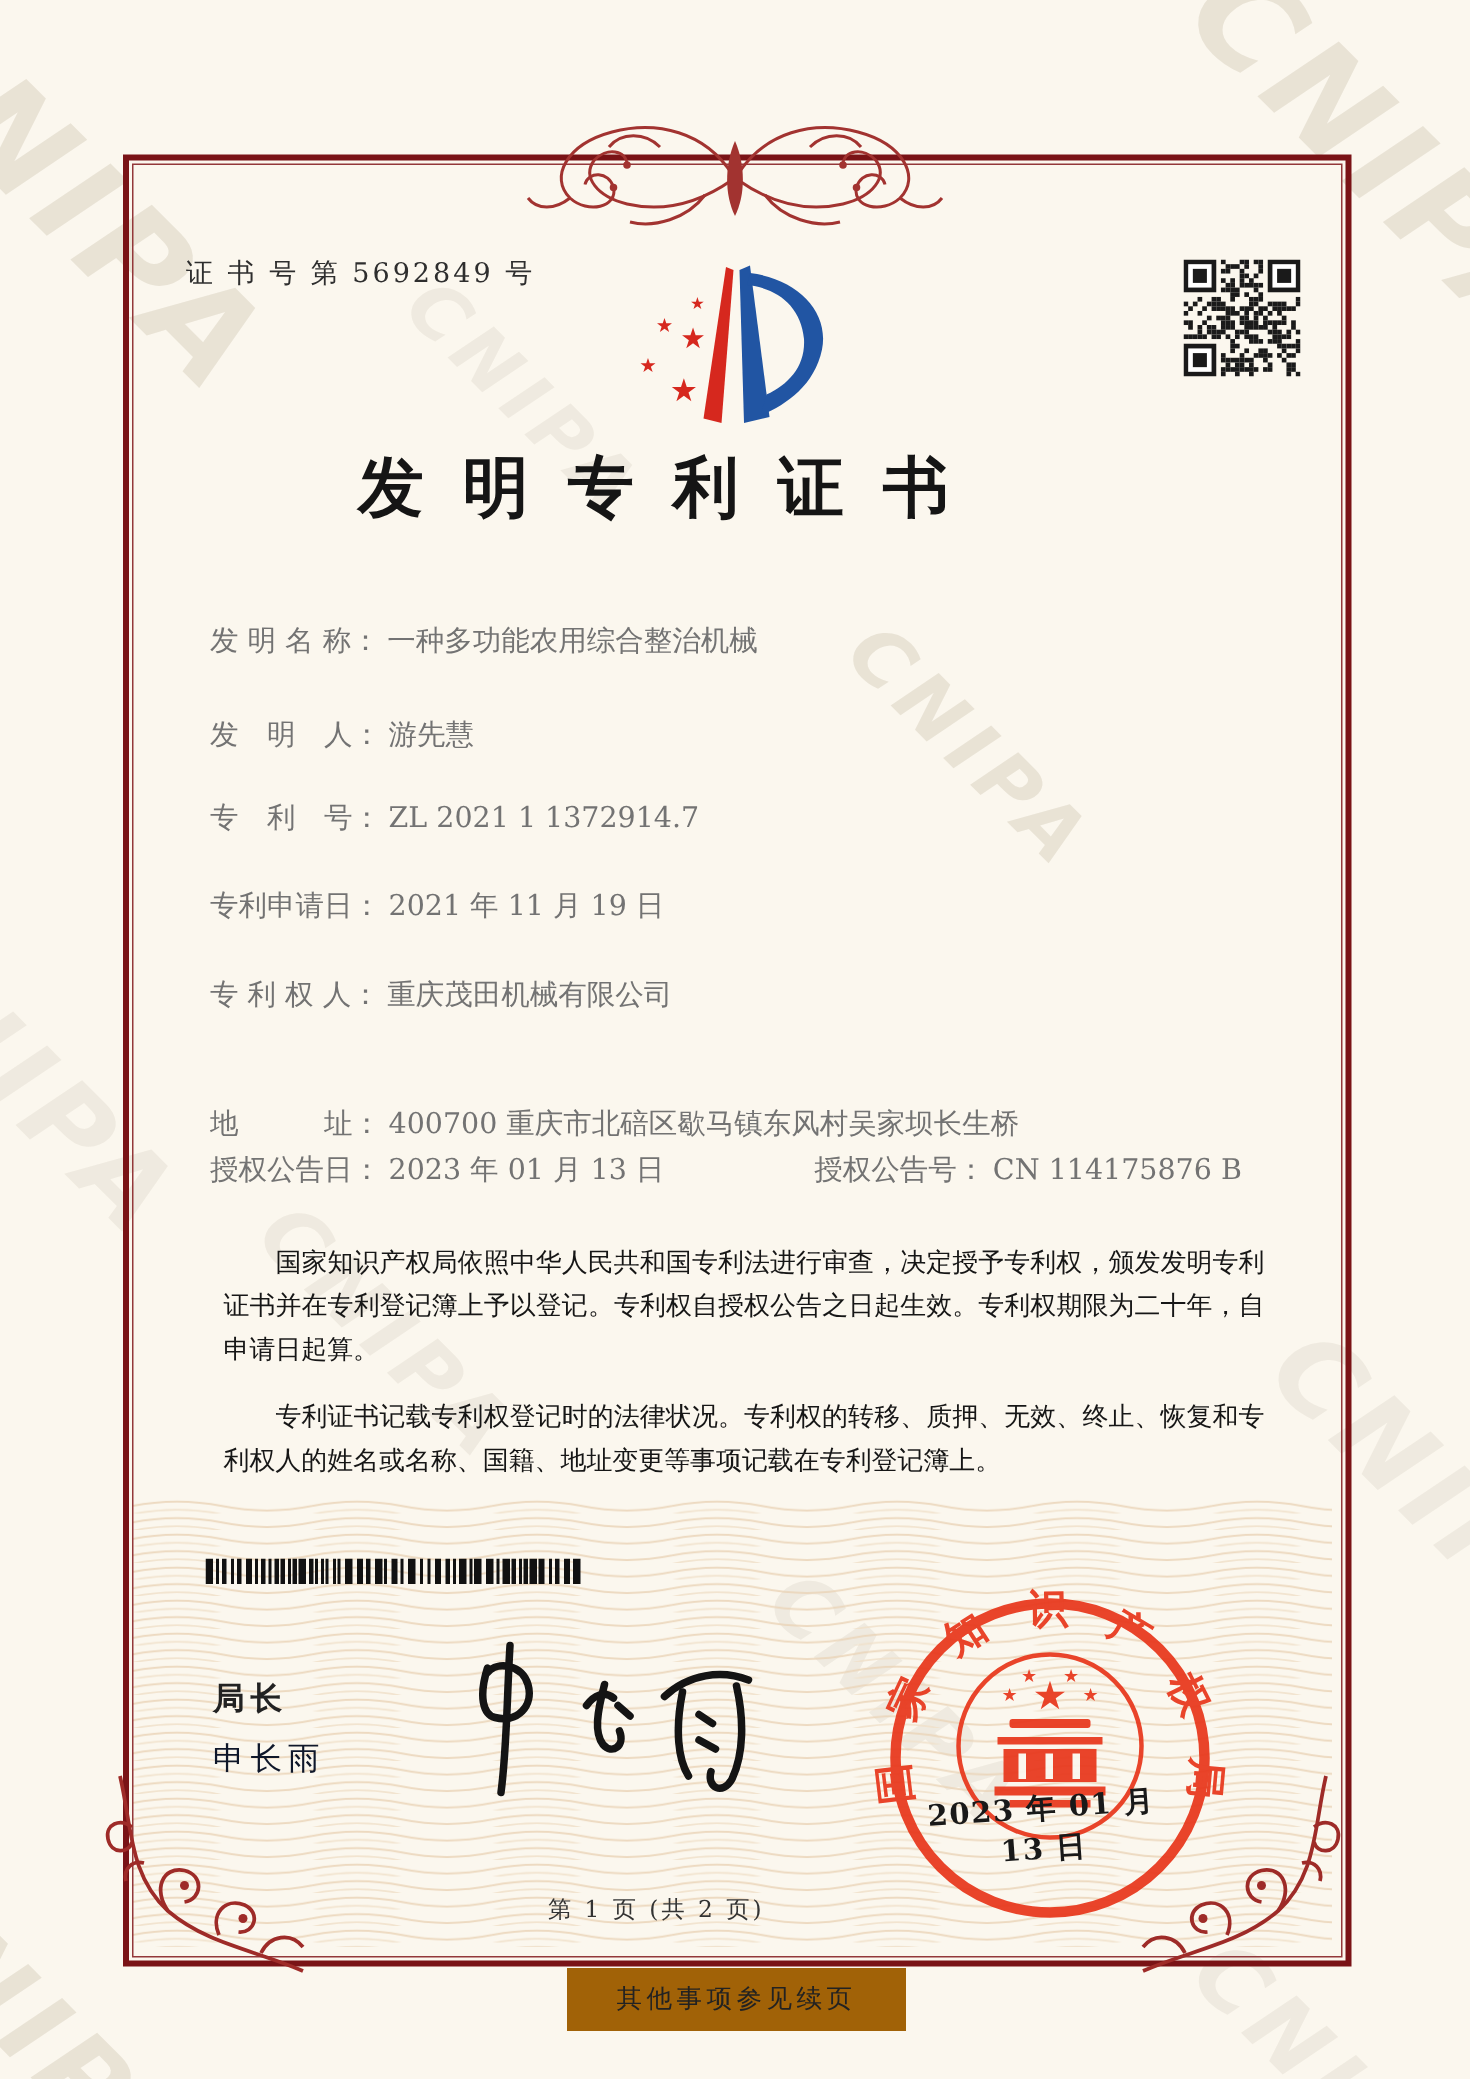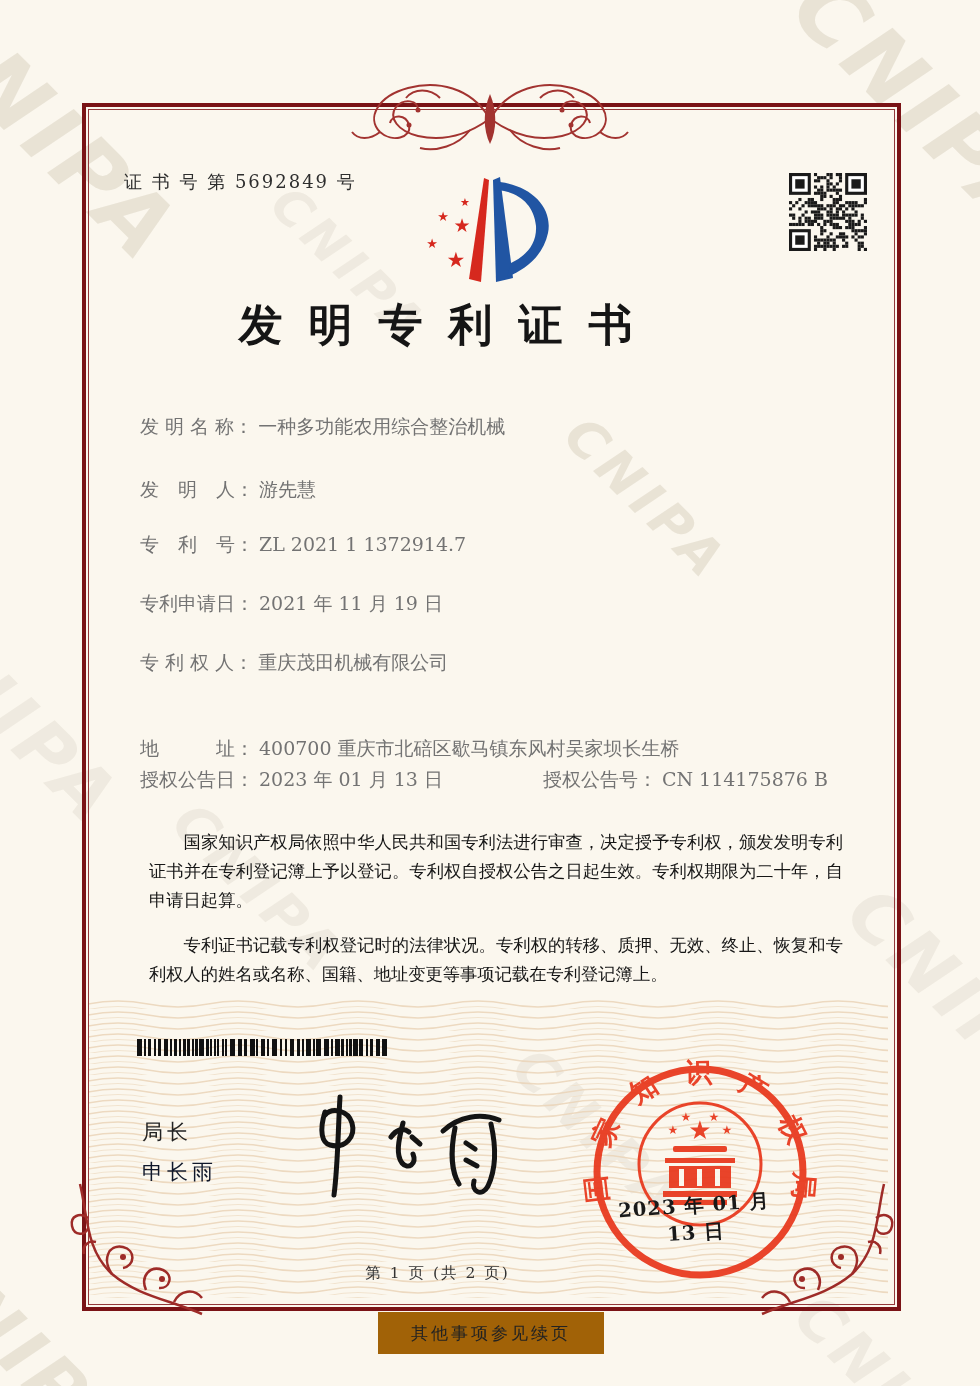--- a/index.html
+++ b/index.html
@@ -23,21 +23,21 @@
   .frow{position:absolute;left:140px;font-size:19px;color:#737373;white-space:nowrap;}
   .frow .flabel{display:inline-block;}
   .frow .fvalue{margin-left:5px;}
   .frow .flabel2{margin-left:100px;}
   
   .paras{position:absolute;left:133px;top:812px;width:726px;font-size:17.3px;
       line-height:29px;color:#161616;text-align:justify;}
   .paras p{margin:16px;text-indent:2em;}
   
   .sig-title{position:absolute;left:142px;top:1118px;font-size:21px;
-      font-family:"DejaVu Sans","Liberation Sans",sans-serif;color:#222;letter-spacing:4px;}
+      font-family:"DejaVu Sans","Liberation Sans",sans-serif;color:#222;letter-spacing:4px;font-weight:bold;}
   .sig-name{position:absolute;left:142px;top:1158px;font-size:21px;
       font-family:Liberation Sans, sans-serif;color:#0f172a;letter-spacing:4px;}
   
   .seal-date{position:absolute;left:603px;top:1192px;width:184px;text-align:center;
       font-size:19.5px;letter-spacing:1px;color:#191919;transform:rotate(-4deg);font-weight:600;}
   
   .page-info{position:absolute;left:82px;top:1263px;width:711px;text-align:center;
       font-size:15.5px;letter-spacing:2px;color:#333;}
   .cont-box{position:absolute;left:378px;top:1312px;width:226px;height:42px;background:#a16207;}
   .cont-note{width:100%;text-align:center;line-height:42px;font-size:17px;letter-spacing:3px;color:#222;}

